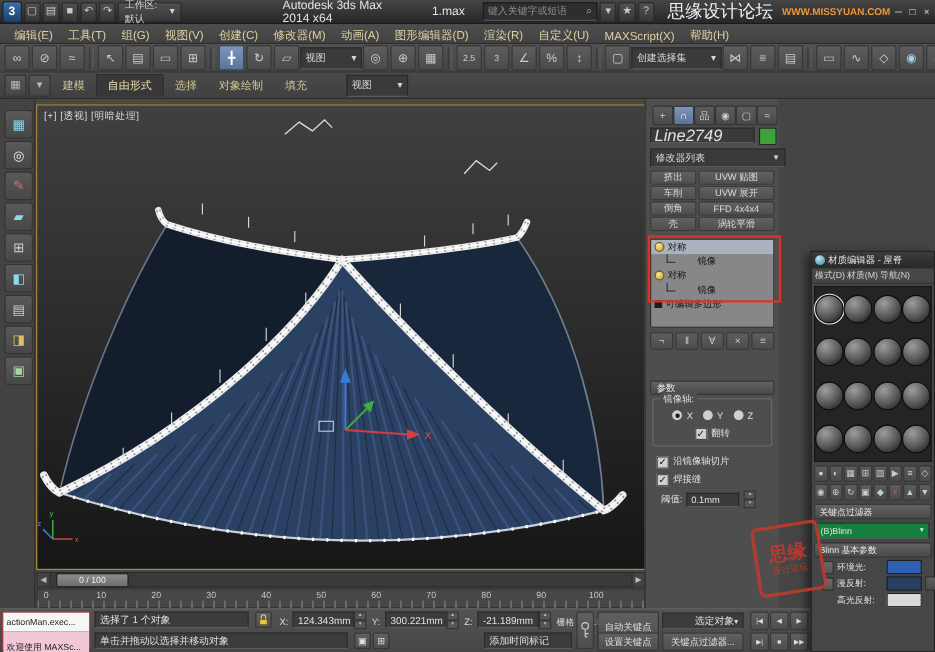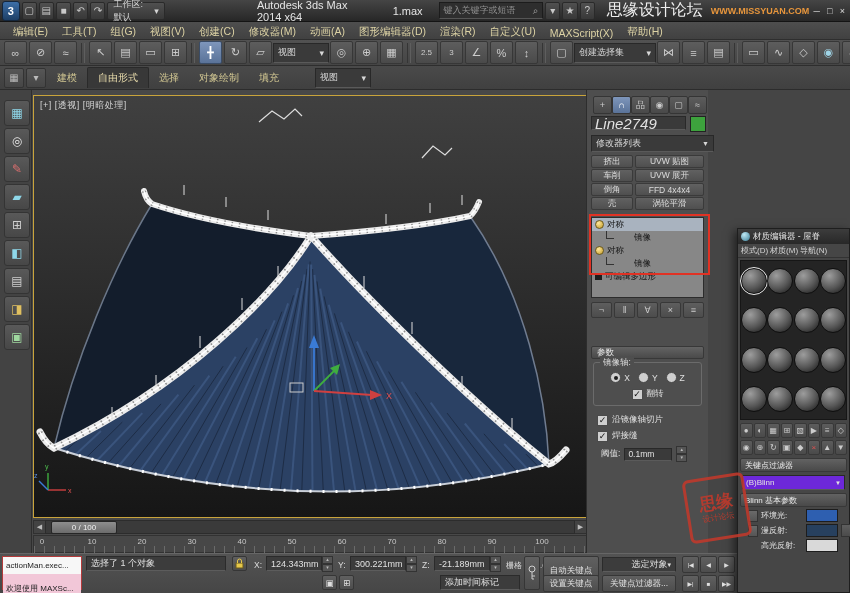--- a/index.html
+++ b/index.html
@@ -135,21 +135,21 @@
           grid-template-columns:repeat(4,1fr);}
   .slot{display:flex;align-items:center;justify-content:center;}
   .ball{width:24px;height:24px;border-radius:50%;background:radial-gradient(circle at 35% 28%,#9d9d9d,#565656 55%,#1f1f1f 92%);
         border:1px solid #0e0e0e;}
   .slot.active .ball{outline:1px solid #e8e8e8;}
   .mtools{display:flex;gap:1px;padding:1px 2px;}
   .mt{width:12px;height:13px;background:linear-gradient(#5c5c5c,#4a4a4a);border:1px solid #383838;border-radius:2px;
       display:flex;align-items:center;justify-content:center;font-size:8px;color:#ccc;}
   .mroll{margin:2px 2px 0 2px;height:12px;background:linear-gradient(#626262,#494949);border:1px solid #383838;border-radius:2px;
          font-size:8px;color:#ececec;display:flex;align-items:center;padding:0 4px;white-space:nowrap;overflow:hidden;}
-  .mdd{margin:3px 4px;height:13px;background:#6d28d9;border:1px solid #292929;border-bottom-color:#5a5a5a;
+  .mdd{margin:3px 4px;height:13px;background:#15803d;border:1px solid #292929;border-bottom-color:#5a5a5a;
        display:flex;align-items:center;justify-content:space-between;padding:0 3px;font-size:8px;color:#e2e2e2;}
   .mprow{display:flex;align-items:center;gap:3px;padding:2px 2px 0 10px;}
   .mprow .lbl{font-size:8px;color:#e0e0e0;width:42px;white-space:nowrap;overflow:hidden;flex:none;}
   .swatch{width:30px;height:11px;border:1px solid #1d1d1d;flex:none;}
   .mlock{width:8px;height:10px;background:linear-gradient(#6a6a6a,#555);border:1px solid #333;flex:none;}
   .mbtn2{width:10px;height:11px;background:linear-gradient(#5e5e5e,#4b4b4b);border:1px solid #333;flex:none;}
 
   
   .stamp{left:686px;top:476px;width:56px;height:58px;z-index:30;transform:rotate(-9deg);opacity:.88;
          border:3px solid #c2392b;border-radius:6px;display:flex;flex-direction:column;align-items:center;justify-content:center;}
@@ -715,20 +715,23 @@
   <div class="sfield" style="left:434px;top:2px;width:56px">
       <span>-21.189mm</span>
     </div>
   <span class="spincol" style="position:absolute;left:490px;top:2px">
       <span>▴</span>
       <span>▾</span>
     </span>
 
   <span class="stext" style="left:506px;top:6px;font-size:8px">栅格 = 10.0mm</span>
 
+  <div class="sfield" style="left:86px;top:21px;width:230px">
+      <span>单击并拖动以选择并移动对象</span>
+    </div>
   <div class="sbtn mini" style="left:322px;top:21px">
       <span>▣</span>
     </div>
   <div class="sbtn mini" style="left:339px;top:21px">
       <span>⊞</span>
     </div>
   <div class="sfield" style="left:440px;top:21px;width:80px">
       <span>添加时间标记</span>
     </div>
 

